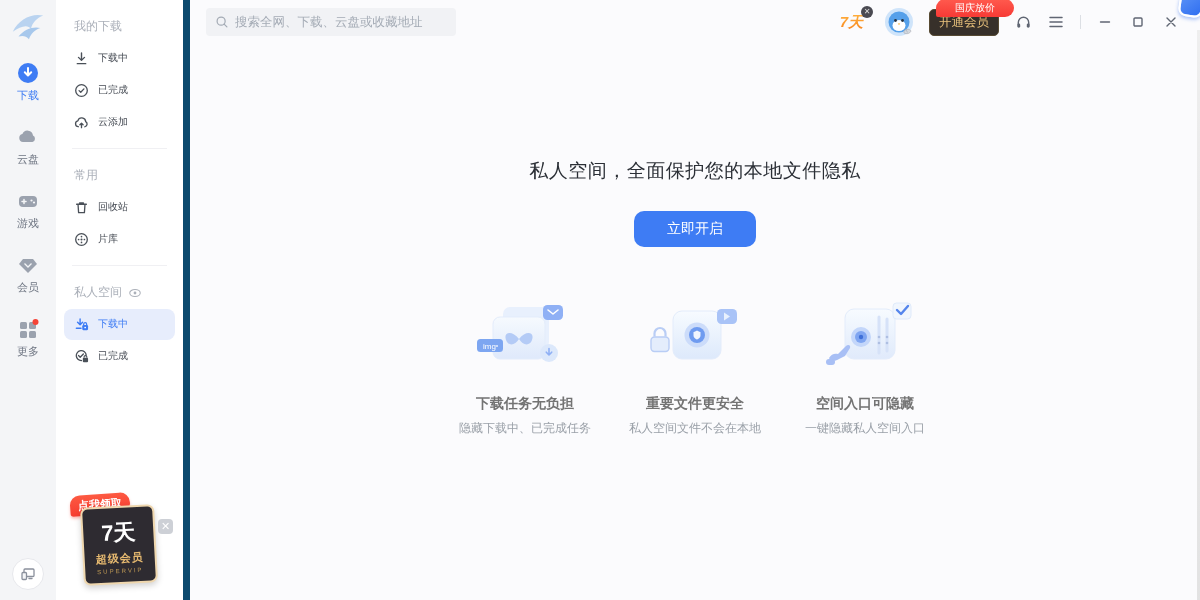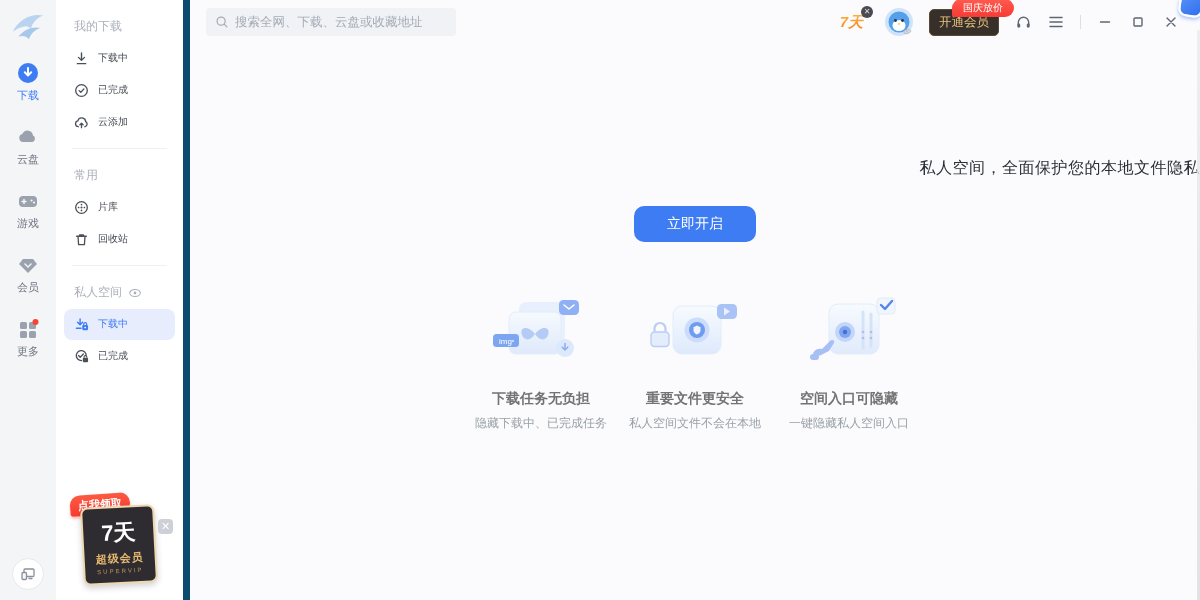--- a/index.html
+++ b/index.html
@@ -38,31 +38,31 @@
   .main { flex:1; position:relative; display:flex; flex-direction:column; }
   .topbar { height:44px; display:flex; align-items:center; padding:0 20px 0 16px; }
   .search { width:250px; height:28px; background:#f1f2f5; border-radius:4px; display:flex; align-items:center; padding:0 9px; gap:6px; }
   .search input { flex:1; border:none; outline:none; background:transparent; font-size:12.5px; color:#333; font-family:inherit; }
   .search input::placeholder { color:#a4abb5; }
   .top-right { margin-left:auto; display:flex; align-items:center; gap:15px; }
   .trial { position:relative; font-size:15px; font-weight:800; font-style:italic; background:linear-gradient(180deg,#ffb23e,#f7821d); -webkit-background-clip:text; background-clip:text; color:transparent; cursor:pointer; padding-right:6px; }
   .trial-x { position:absolute; top:-7px; right:-4px; width:12px; height:12px; border-radius:50%; background:#4a4a52; color:#ddd; font-size:8px; line-height:12px; text-align:center; font-style:normal; font-weight:normal; }
   .avatar { width:30px; height:30px; border-radius:50%; position:relative; cursor:pointer; }
   .vip-btn { position:relative; background:linear-gradient(180deg,#45猫3b33,#332c22); background:#37302a; border:1px solid #574a33; color:#eac27c; font-size:12.5px; padding:4px 9px; border-radius:5px; cursor:pointer; white-space:nowrap; }
-  .vip-badge { position:absolute; top:-11px; right:-16px; background:linear-gradient(180deg,#ff5a4e,#f73a35); color:#fff; font-size:10px; padding:2px 11px; border-radius:9px 9px 9px 2px; white-space:nowrap; }
+  .vip-badge { position:absolute; top:-11px; right:-16px; background:linear-gradient(180deg,#ff5a4e,#f73a35); color:#fff; font-size:10px; padding:2px 19px; border-radius:9px 9px 9px 2px; white-space:nowrap; }
   .tb-ico { width:18px; height:18px; display:flex; align-items:center; justify-content:center; cursor:pointer; }
   .tb-sep { width:1px; height:14px; background:#dcdfe4; }
 
   
   .hero { margin-top:114px; text-align:center; }
-  .hero-title { font-size:16px; font-weight:500; color:#2b2f36; letter-spacing:.5px;text-align:right; }
+  .hero-title { font-size:19px; font-weight:500; color:#2b2f36; letter-spacing:.5px; }
   .cta { margin-top:27px; width:122px; height:36px; background:#3e7cf4; border:none; border-radius:10px; color:#fff; font-size:14px; font-family:inherit; cursor:pointer; }
 
   
-  .features { display:flex; justify-content:center; gap:4px; margin-top:48px; }
+  .features { display:flex; justify-content:center; gap:20px; margin-top:48px; }
   .feature { width:150px; text-align:center; }
   .illus { height:88px; display:flex; align-items:flex-end; justify-content:center; }
   .f-title { font-size:14px; font-weight:bold; color:#737373; margin-top:12px; }
   .f-sub { font-size:12px; color:#9aa0a8; margin-top:7px; white-space:nowrap; }
 
   
   .corner-blip { position:absolute; top:-7px; right:-3px; width:24px; height:24px; background:linear-gradient(135deg,#5b93f7,#2f6ef0); border:2px solid #fff; border-radius:8px; transform:rotate(8deg); box-shadow:0 2px 4px rgba(47,110,240,.4); }
   .right-strip { position:absolute; top:30px; right:0; bottom:0; width:3px; background:linear-gradient(180deg,#ececec,#dedede); opacity:.85; }
 </style>
 </head>
@@ -159,35 +159,35 @@
     </div>
 
     <div class="side-div"></div>
 
     <div class="grp-hd">
       <span>常用</span>
     </div>
 
     <div class="side-item">
       <svg width="15" height="15" viewBox="0 0 16 16">
+        <path d="M2.8 4.5h10.4M6 4.3V3h4v1.3M4.3 4.8l.6 8.7h6.2l.6-8.7" stroke="#4a5058" stroke-width="1.4" fill="none" stroke-linecap="round" stroke-linejoin="round"></path>
+      </svg>
+      <span>回收站</span>
+    </div>
+
+    <div class="side-item">
+      <svg width="15" height="15" viewBox="0 0 16 16">
         <circle cx="8" cy="8" r="6.2" stroke="#4a5058" stroke-width="1.4" fill="none"></circle>
         <circle cx="8" cy="8" r="1.1" fill="#4a5058"></circle>
         <circle cx="8" cy="4.9" r=".9" fill="#4a5058"></circle>
           <circle cx="11.1" cy="8" r=".9" fill="#4a5058"></circle>
         <circle cx="8" cy="11.1" r=".9" fill="#4a5058"></circle>
           <circle cx="4.9" cy="8" r=".9" fill="#4a5058"></circle>
       </svg>
       <span>片库</span>
-    </div>
-
-    <div class="side-item">
-      <svg width="15" height="15" viewBox="0 0 16 16">
-        <path d="M2.8 4.5h10.4M6 4.3V3h4v1.3M4.3 4.8l.6 8.7h6.2l.6-8.7" stroke="#4a5058" stroke-width="1.4" fill="none" stroke-linecap="round" stroke-linejoin="round"></path>
-      </svg>
-      <span>回收站</span>
     </div>
 
     <div class="side-div"></div>
 
     <div class="grp-hd">
       <span>私人空间</span>
       <svg width="14" height="14" viewBox="0 0 16 16">
         <ellipse cx="8" cy="8" rx="6" ry="4" stroke="#abb0b9" stroke-width="1.2" fill="none"></ellipse>
         <circle cx="8" cy="8" r="1.6" fill="#abb0b9"></circle>
       </svg>

